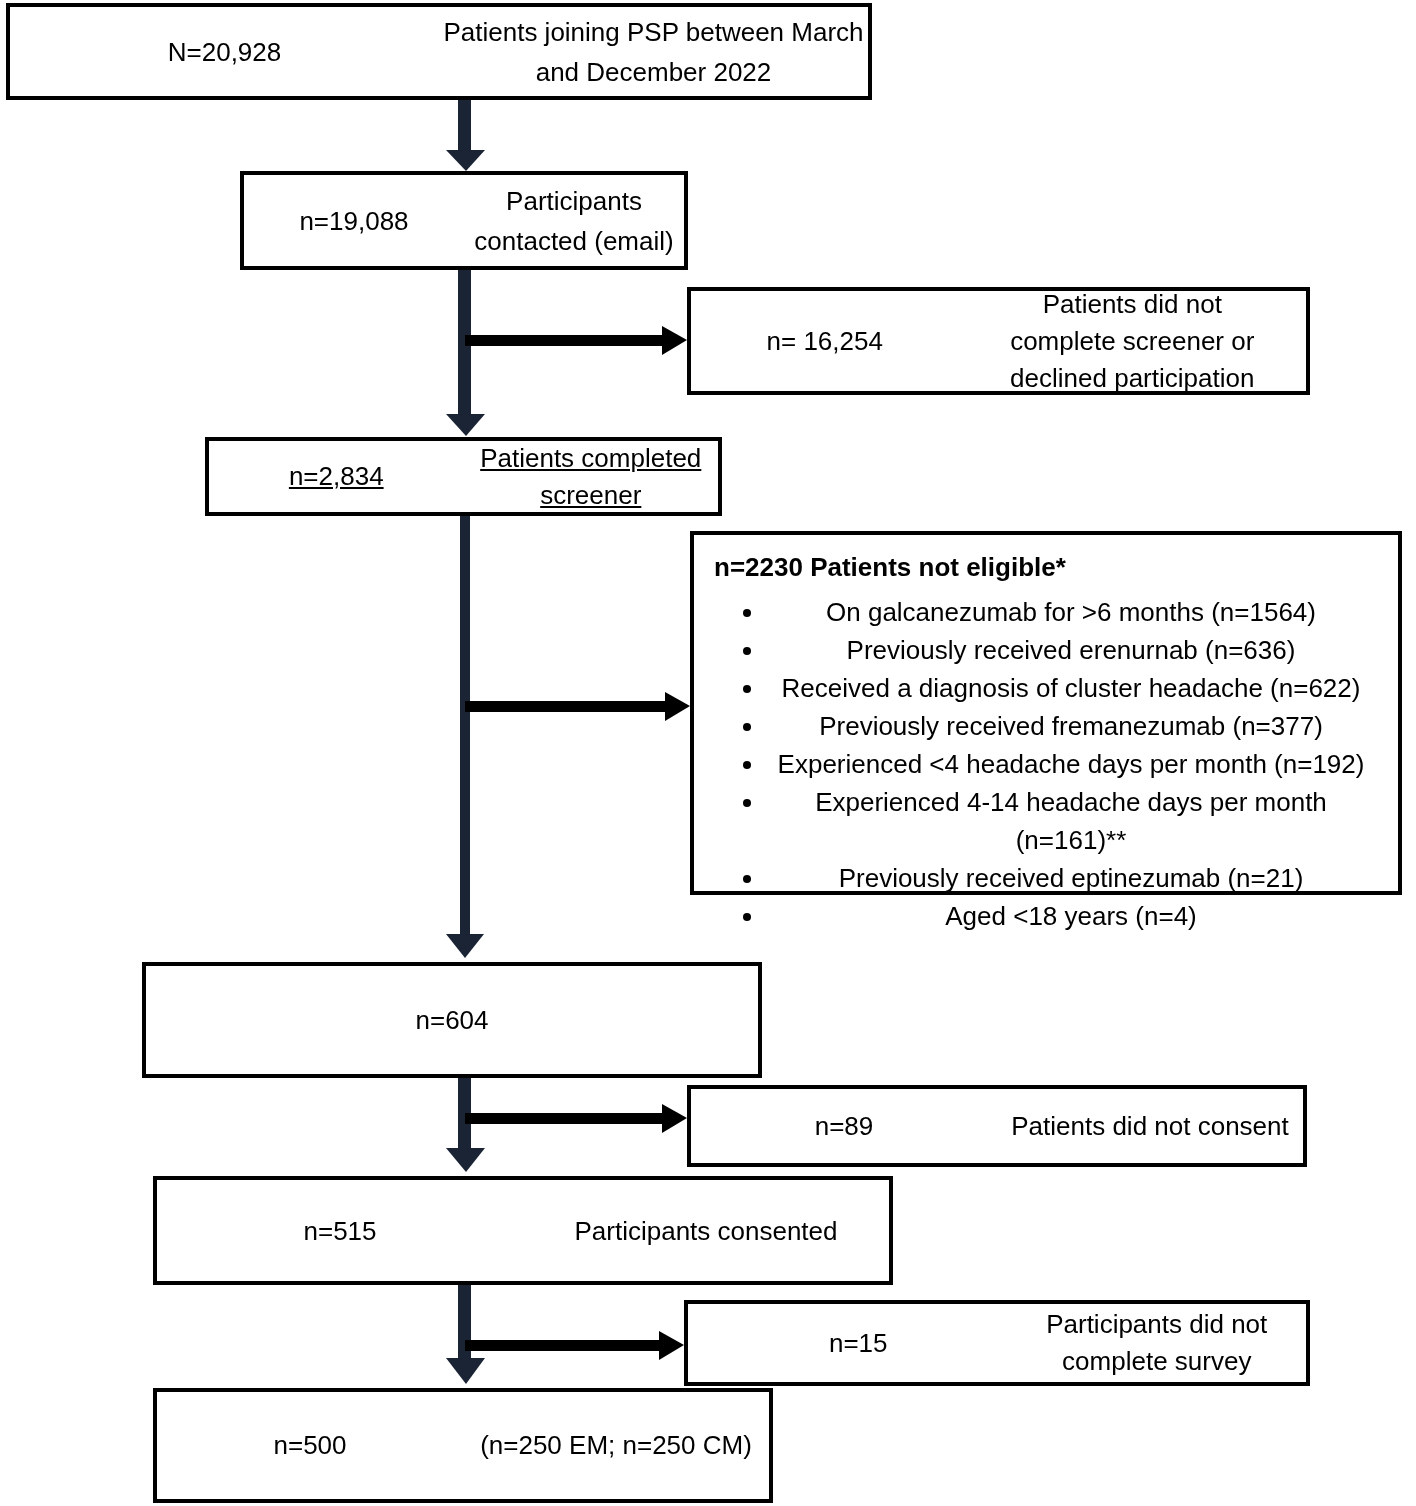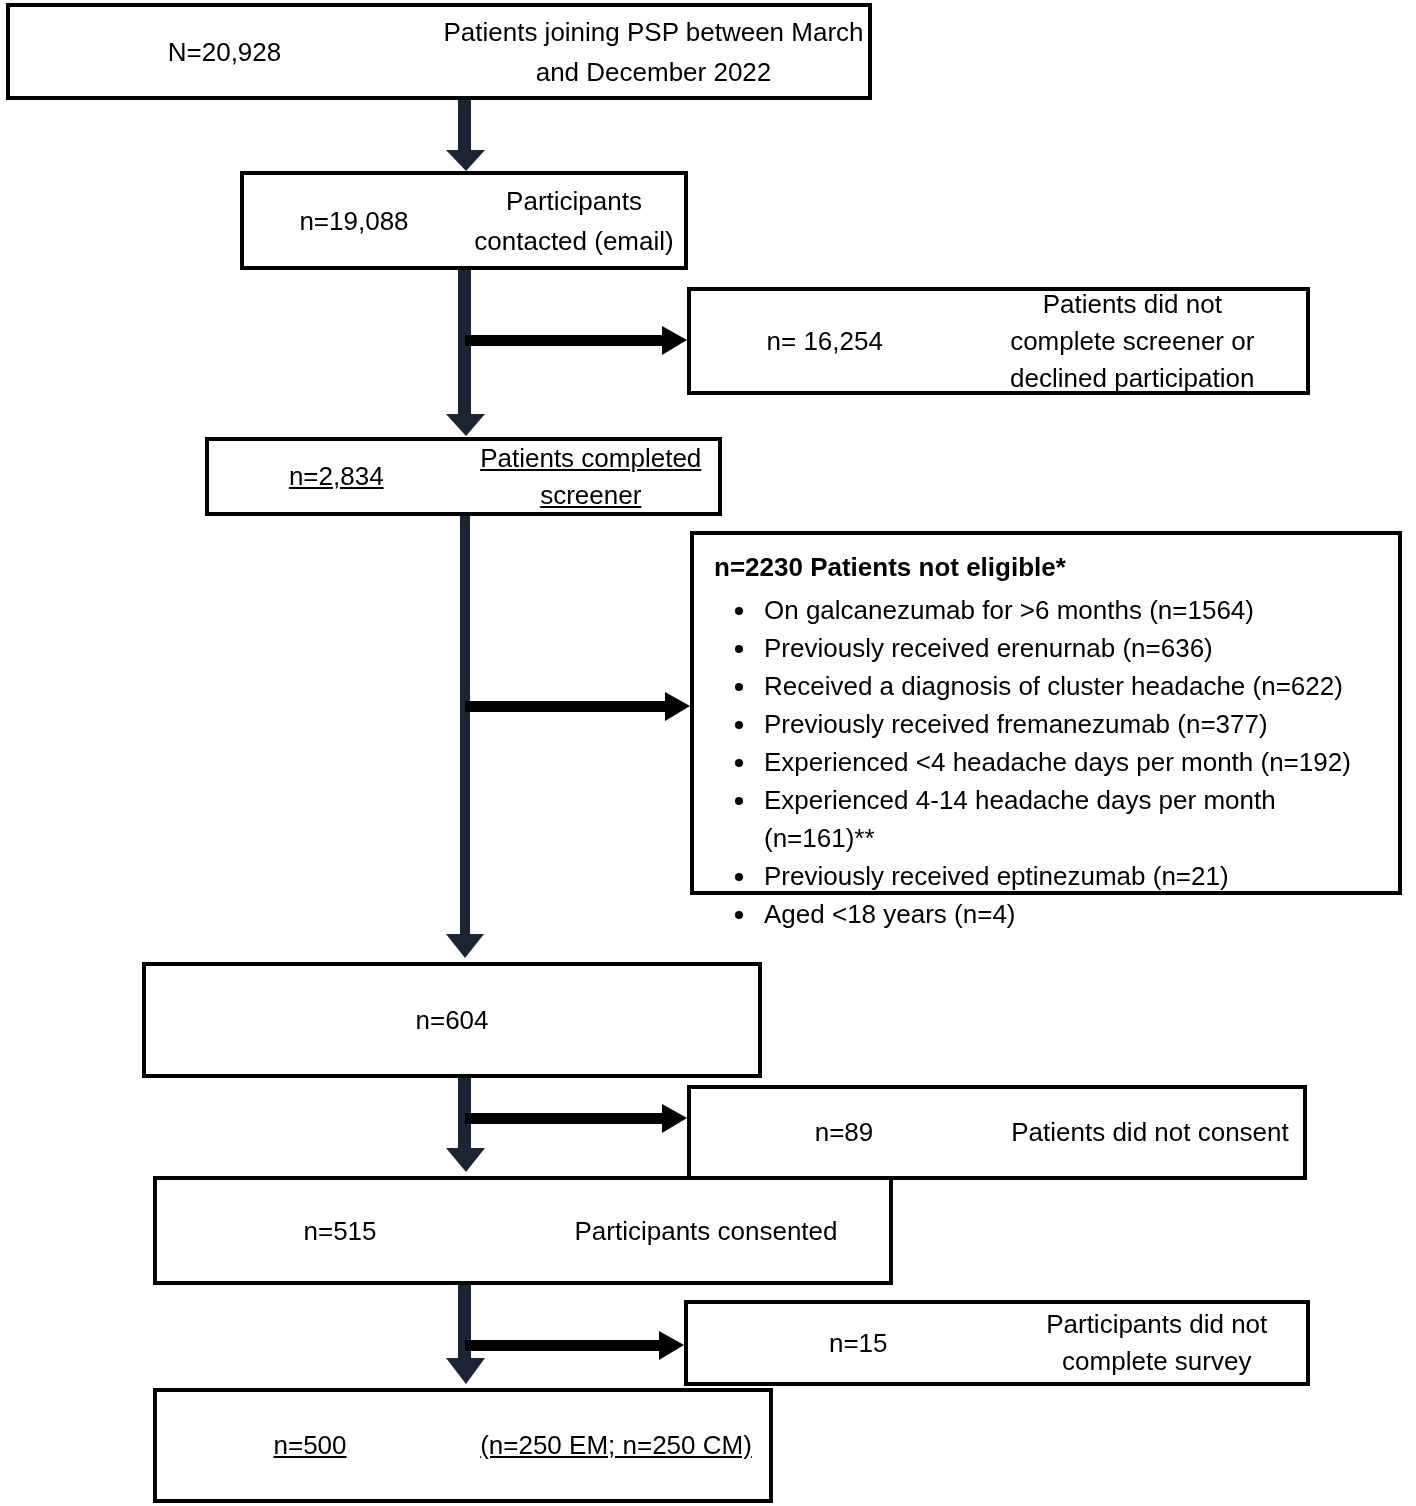--- a/index.html
+++ b/index.html
@@ -14,21 +14,21 @@
     position:absolute;background:#fff;border:4px solid #000;box-sizing:border-box;
     display:flex;flex-direction:row;align-items:center;justify-content:center;
     text-align:center;z-index:2;font-size:26px;line-height:40px;
   }
   .box .ln{width:100%;}
   .elig-box{
     position:absolute;background:#fff;border:4px solid #000;box-sizing:border-box;
     z-index:2;font-size:26px;padding:14px 20px 8px 20px;
   }
   .elig-title{font-weight:bold;text-align:left;line-height:36px;margin-bottom:6px;}
-  .elig-box ul{margin:0;padding:0 0 0 44px;list-style:disc;text-align:left;}
+  .elig-box ul{margin:8px;padding:0 0 0 44px;list-style:disc;text-align:center;}
   .elig-box li{line-height:38px;padding-left:6px;}
 </style>
 </head>
 <body>
 
 <div class="canvas">
 
   <svg class="arrows" viewBox="0 0 1416 1506">
 
     <g>
@@ -108,33 +108,33 @@
       <li>Experienced 4-14 headache days per month (n=161)**</li>
       <li>Previously received eptinezumab (n=21)</li>
       <li>Aged &lt;18 years (n=4)</li>
     </ul>
   </div>
 
   <div class="box" style="left:142px;top:962px;width:620px;height:116px;">
     <div class="ln">n=604</div>
   </div>
 
-  <div class="box" style="left:687px;top:1085px;width:620px;height:95px;line-height:37px;">
+  <div class="box" style="left:687px;top:1085px;width:620px;height:82px;line-height:37px;">
     <div class="ln">n=89</div>
     <div class="ln">Patients did not consent</div>
   </div>
 
   <div class="box" style="left:153px;top:1176px;width:740px;height:109px;justify-content:center;">
     <div class="ln">n=515</div>
     <div class="ln">Participants consented</div>
   </div>
 
   <div class="box" style="left:684px;top:1300px;width:626px;height:86px;line-height:37px;padding-left:21px;">
     <div class="ln">n=15</div>
     <div class="ln">Participants did not complete survey</div>
   </div>
 
-  <div class="box" style="left:153px;top:1388px;width:620px;height:115px;line-height:37px;text-decoration:underline;">
+  <div class="box" style="left:153px;top:1388px;width:620px;height:115px;line-height:37px;">
     <div class="ln">n=500</div>
     <div class="ln">(n=250 EM; n=250 CM)</div>
   </div>
 
 </div>
 
 </body></html>

